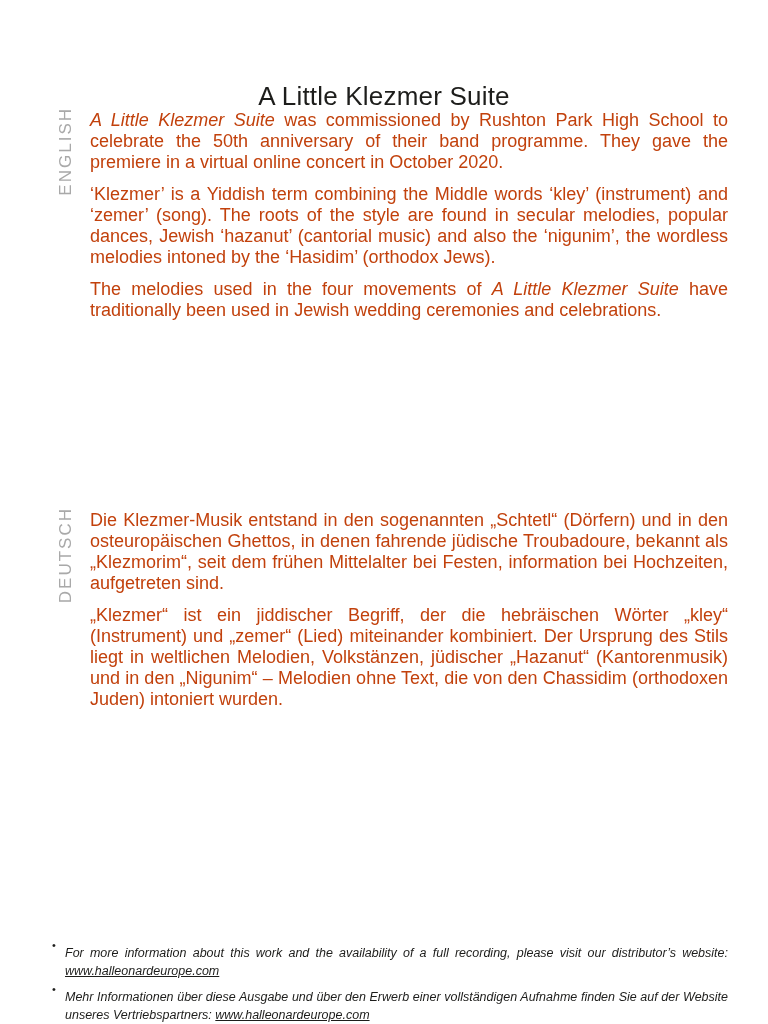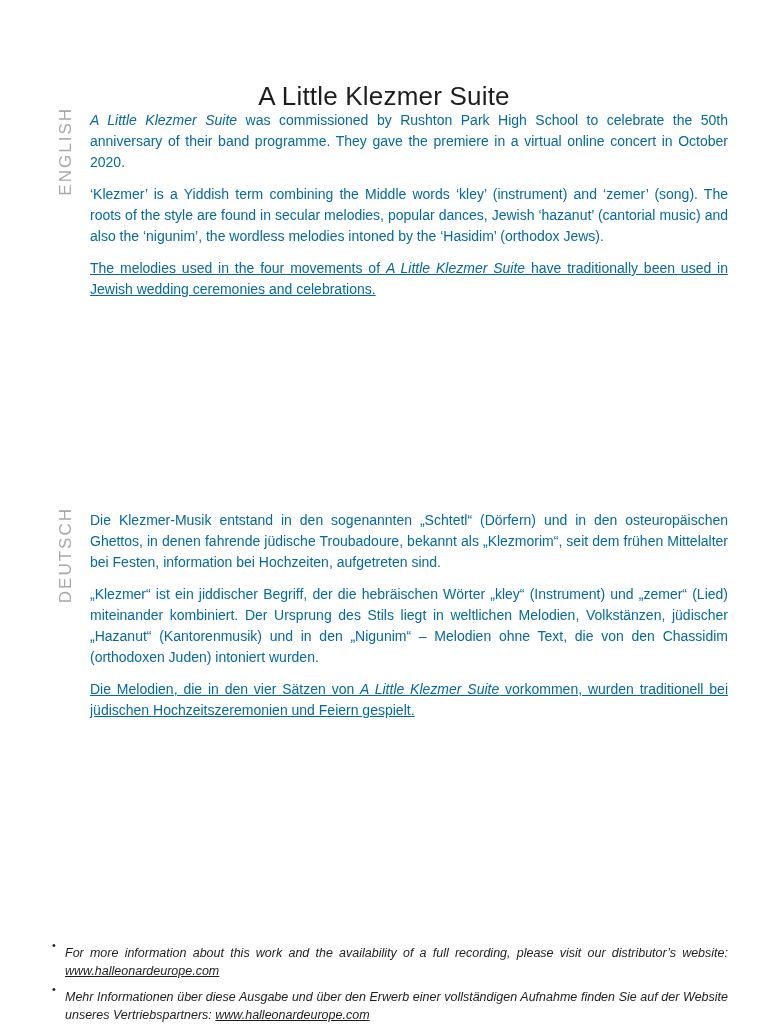--- a/index.html
+++ b/index.html
@@ -38,26 +38,26 @@
     writing-mode: vertical-rl;
     transform: rotate(180deg);
     font-size: 17px;
     letter-spacing: 2px;
     color: #a9a9a9;
     font-weight: 400;
     white-space: nowrap;
   }
   .paragraphs p {
     margin: 0 0 11px 0;
-    font-size: 14px;
+    font-size: 18px;
     line-height: 21px;
     text-align: justify;
-    color: #0369a1;
+    color: #c2410c;
   }
-  .paragraphs p:last-child { margin-bottom: 0; text-decoration: underline; }
+  .paragraphs p:last-child { margin-bottom: 0; }
   .footer {
     position: absolute;
     left: 52px;
     top: 936px;
     width: 676px;
     font-style: italic;
     font-size: 12.5px;
     line-height: 18px;
     color: #1d1d1b;
   }
@@ -85,21 +85,20 @@
       <p>‘Klezmer’ is a Yiddish term combining the Middle words ‘kley’ (instrument) and ‘zemer’ (song). The roots of the style are found in secular melodies, popular dances, Jewish ‘hazanut’ (cantorial music) and also the ‘nigunim’, the wordless melodies intoned by the ‘Hasidim’ (orthodox Jews).</p>
       <p>The melodies used in the four movements of <span style="font-style: italic;">A Little Klezmer Suite</span> have traditionally been used in Jewish wedding ceremonies and celebrations.</p>
     </div>
   </section>
 
   <section class="section section-german" lang="de">
     <span class="vlabel">DEUTSCH</span>
     <div class="paragraphs">
       <p>Die Klezmer-Musik entstand in den sogenannten „Schtetl“ (Dörfern) und in den osteuropäischen Ghettos, in denen fahrende jüdische Troubadoure, bekannt als „Klezmorim“, seit dem frühen Mittelalter bei Festen, information bei Hochzeiten, aufgetreten sind.</p>
       <p>„Klezmer“ ist ein jiddischer Begriff, der die hebräischen Wörter „kley“ (Instrument) und „zemer“ (Lied) miteinander kombiniert. Der Ursprung des Stils liegt in weltlichen Melodien, Volkstänzen, jüdischer „Hazanut“ (Kantorenmusik) und in den „Nigunim“ – Melodien ohne Text, die von den Chassidim (orthodoxen Juden) intoniert wurden.</p>
-      <p>Die Melodien, die in den vier Sätzen von <span style="font-style: italic;">A Little Klezmer Suite</span> vorkommen, wurden traditionell bei jüdischen Hochzeitszeremonien und Feiern gespielt.</p>
     </div>
   </section>
 
   <div class="footer">
     <div class="footer-item">
       <span class="footer-bullet">•</span>
       <span class="footer-text">For more information about this work and the availability of a full recording, please visit our distributor’s website: <span class="u">www.halleonardeurope.com</span></span>
     </div>
     <div class="footer-item">
       <span class="footer-bullet">•</span>

